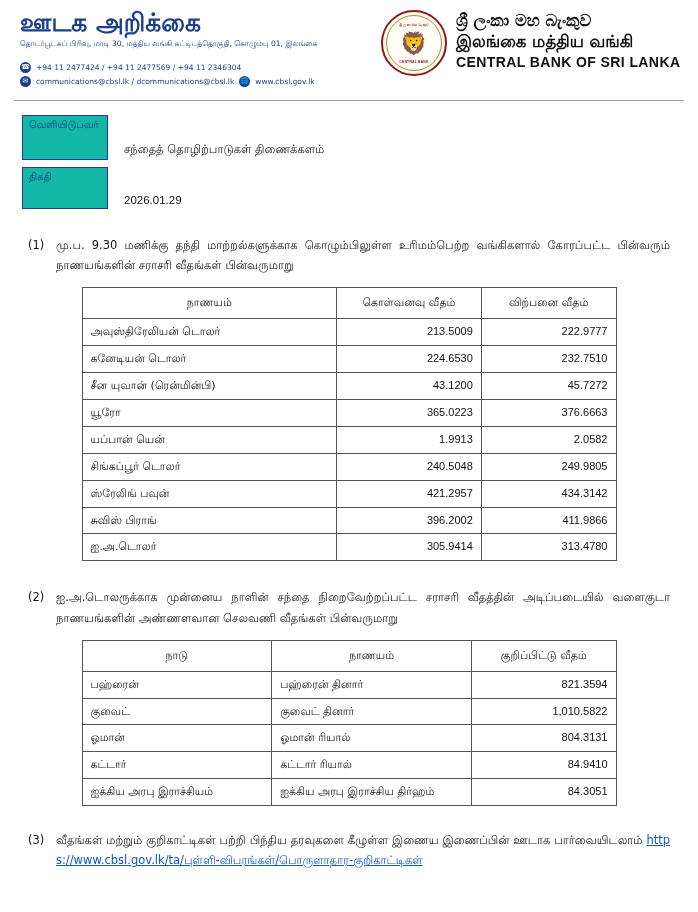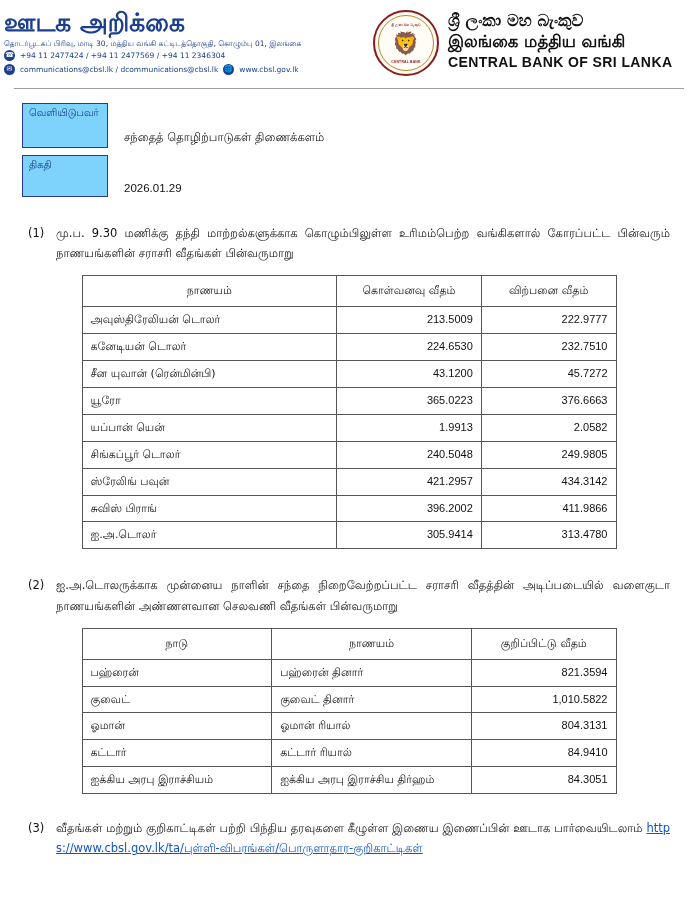--- a/index.html
+++ b/index.html
@@ -14,42 +14,42 @@
     min-height: 912px;
     font-family: "Liberation Sans", "DejaVu Sans", sans-serif;
     color: #1a1a1a;
     position: relative;
   }
 
   
   .header {
     display: flex;
     align-items: flex-start;
-    padding: 8px 14px 4px 4px;
-    gap: 24px;
+    padding: 8px 14px 4px 20px;
+    gap: 16px;
   }
   .header-left {
     width: 345px;
     flex: 0 0 auto;
   }
   .masthead {
     font-family: "DejaVu Sans", sans-serif;
     font-size: 25px;
     font-weight: bold;
     color: #1b3e8f;
     letter-spacing: 0px;
     line-height: 1.05;
     margin: 2px 0 3px 0;
   }
   .sub-address {
     font-family: "DejaVu Sans", sans-serif;
     font-size: 7.5px;
     color: #1b3e8f;
     line-height: 1.4;
-    margin-bottom: 0;
+    margin-bottom: 12px;
   }
   .contact-row {
     display: flex;
     align-items: center;
     gap: 5px;
     font-family: "DejaVu Sans", sans-serif;
     font-size: 7.5px;
     color: #1b3e8f;
     margin-bottom: 3px;
     flex-wrap: wrap;
@@ -150,21 +150,21 @@
     margin-bottom: 7px;
   }
   .meta-label {
     width: 86px;
     border: 1px solid #2b3990;
     color: #1b3e8f;
     font-family: "DejaVu Sans", sans-serif;
     font-size: 10px;
     padding: 3px 6px;
     text-align: left;
-    background: #7dd3fc;
+    background: #14b8a6;
   }
   .meta-value {
     padding: 3px 0 3px 16px;
     font-family: "DejaVu Sans", sans-serif;
     font-size: 11.5px;
     color: #111111;
     display: flex;
     align-items: center;
     margin-top: 24px;
   }

